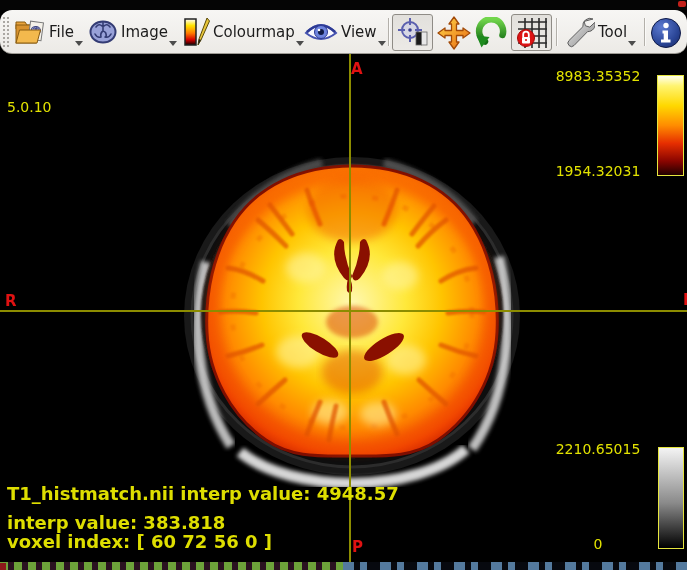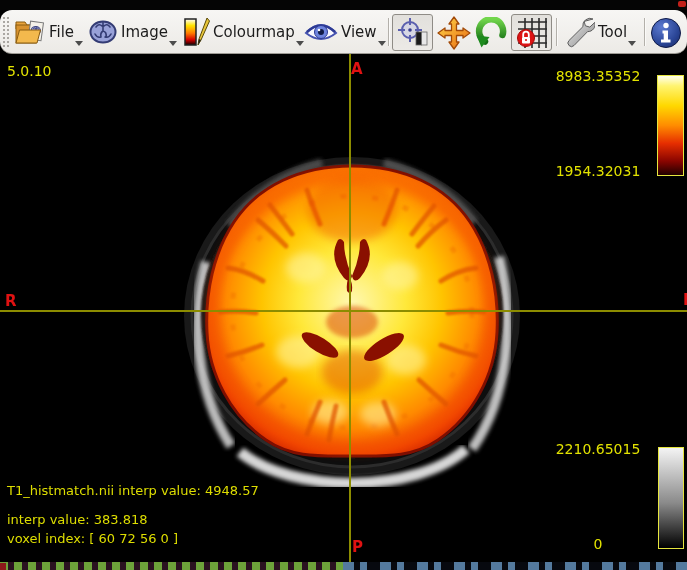--- a/index.html
+++ b/index.html
@@ -28,34 +28,34 @@
   .tb-sep { position:absolute; top:8px; height:28px; width:2px;
             border-left:1px solid #b3b0aa; border-right:1px solid #fbfaf8; }
 
   
   .viewport { position:absolute; left:0; top:54px; width:687px; height:516px; background:#000; }
   svg.scene { position:absolute; left:0; top:0; z-index:1; }
 
   .xh-v { position:absolute; z-index:3; left:349px; top:54px; width:2px; height:508px; background:#8c8c00; }
   .xh-h { position:absolute; z-index:3; left:0; top:310px; width:687px; height:2px; background:#8c8c00; }
 
-  .ann { position:absolute; z-index:4; color:#e2e200; font-size:14px; }
+  .ann { position:absolute; z-index:4; color:#e2e200; font-size:14px;margin-top:36px; }
   .ori { position:absolute; z-index:5; color:#e01212; font-size:15px; font-weight:600; }
   .ori-l-clip { position:absolute; z-index:5; right:0; top:290px; width:4px; height:16px; overflow:hidden; }
   .ori-l-clip span { color:#e01212; font-size:15px; font-weight:600; }
 
   .cbar-label { position:absolute; z-index:4; right:29px; width:120px; text-align:center;
                 color:#e2e200; font-size:14px; }
   .cbar { position:absolute; z-index:4; border:1px solid #e6e63e; }
   .cbar-hot  { left:657px; top:75px;  width:27px; height:101px;
      background:linear-gradient(#ffffee 0%,#fff470 10%,#ffd800 30%,#ff8c00 50%,#e62e00 68%,#8a0500 86%,#200000 100%); }
   .cbar-gray { left:658px; top:447px; width:26px; height:102px;
      background:linear-gradient(#f4f4f4 0%,#8a8a8a 55%,#000 100%); }
 
-  .status { position:absolute; z-index:4; left:7px; color:#dede00; font-size:13px; white-space:pre; }
+  .status { position:absolute; z-index:4; left:7px; color:#dede00; font-size:18px; white-space:pre;font-weight:bold; }
 
   
   .bstrip { position:absolute; z-index:6; left:0; bottom:0; width:687px; height:8px; display:flex; }
   .bstrip-l { width:343px; height:8px; background-color:#2a1220;
      background-image:repeating-linear-gradient(90deg,#6da33a 0 8px,transparent 8px 14px); }
   .bstrip-r { width:344px; height:8px; background-color:#07090f;
      background-image:repeating-linear-gradient(90deg,#547a9e 0 11px,transparent 11px 17px,#547a9e 17px 24px,transparent 24px 37px); }
   .bstrip-red { position:absolute; left:0; bottom:0; width:6px; height:7px; background:#8c1a1a; }
 </style>
 </head>

